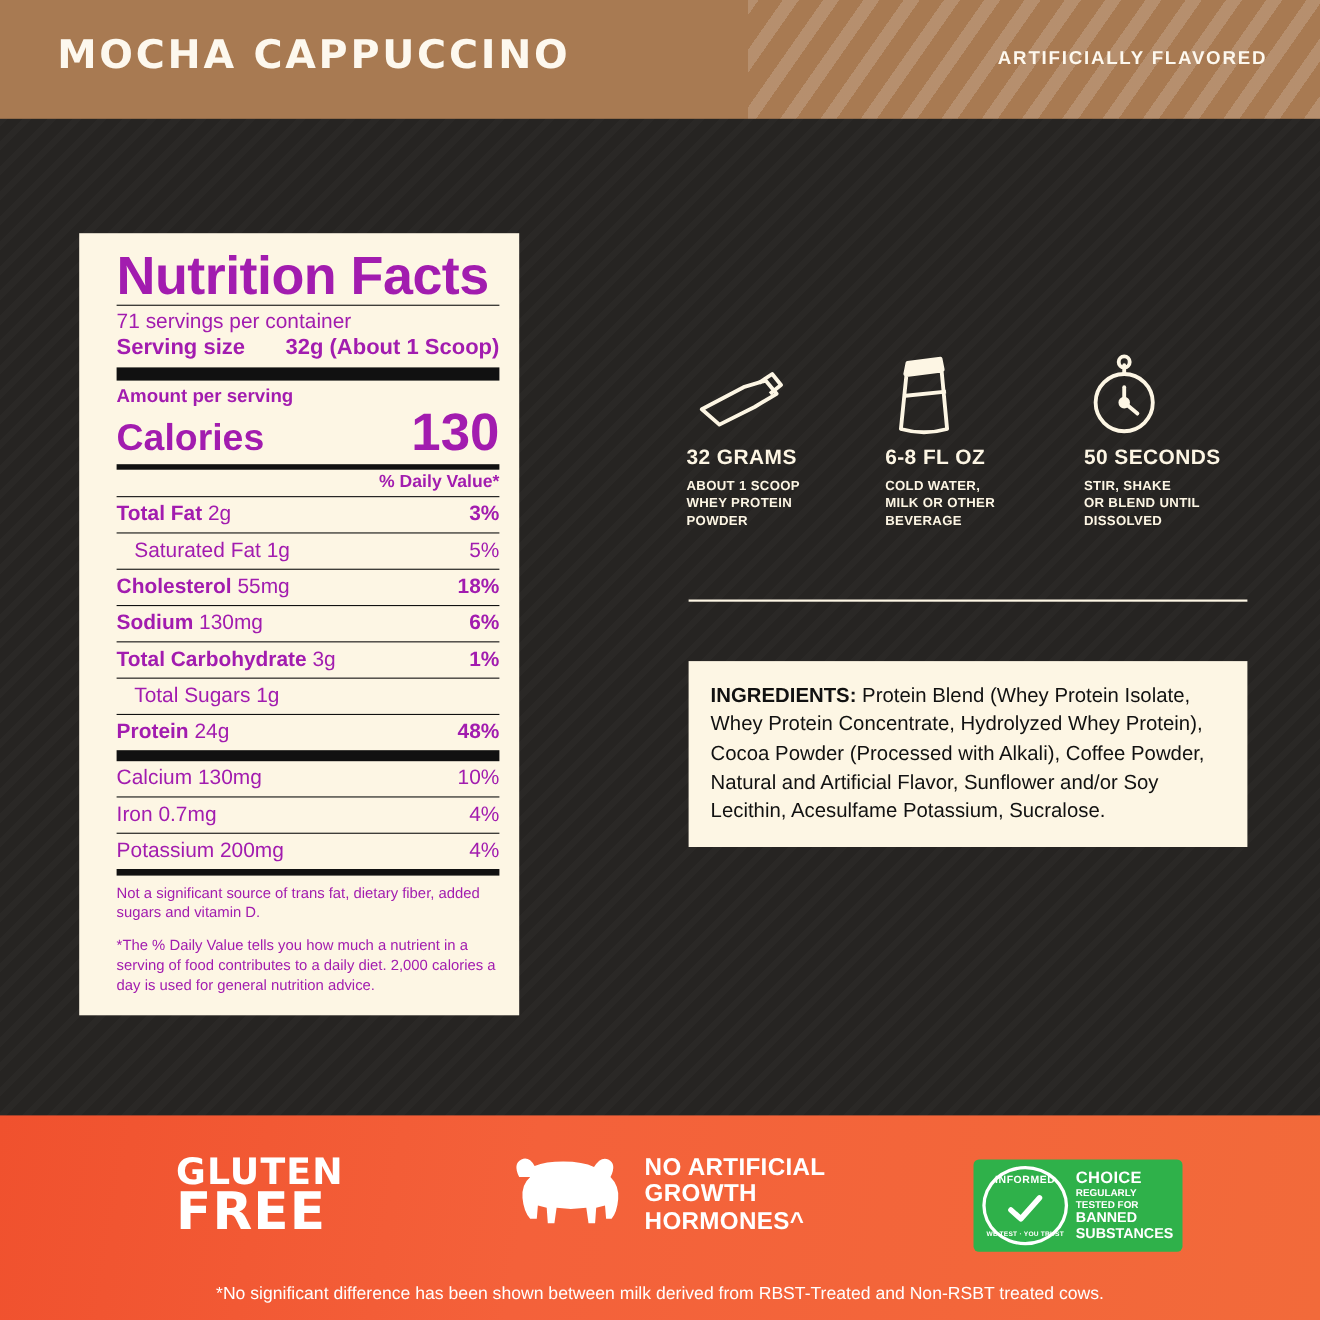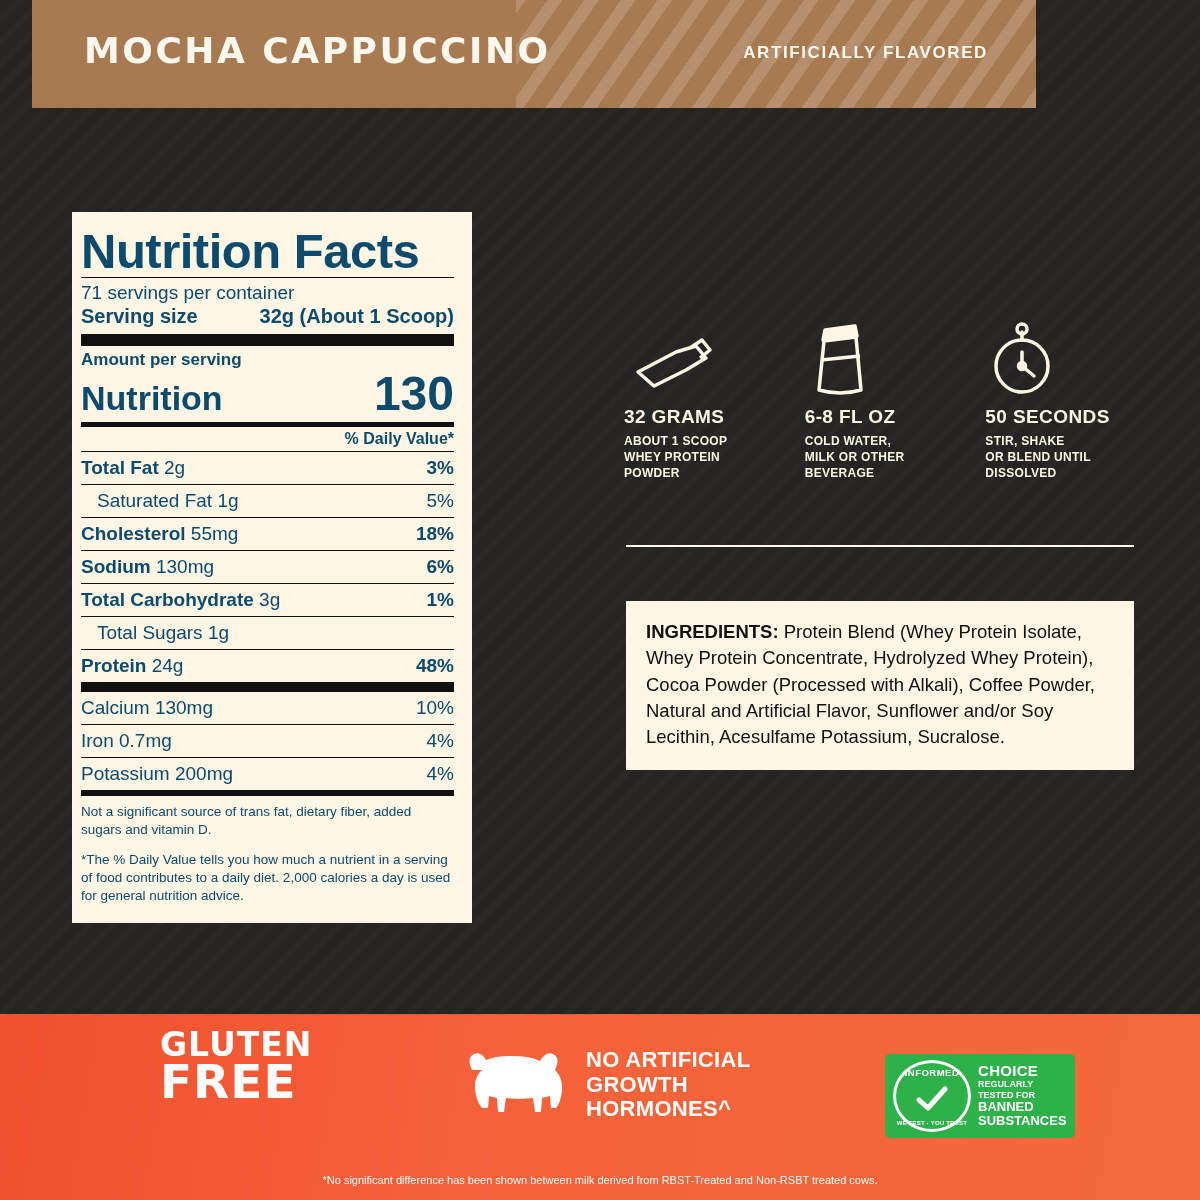--- a/index.html
+++ b/index.html
@@ -20,24 +20,23 @@
       rgba(0,0,0,0) 6px,
       rgba(0,0,0,0) 16px
     );
     overflow: hidden;
   }
 
   
   .header {
     position: absolute;
     top: 0; left: 0;
-    width: 1004px; height: 108px;
+    width: 1200px; height: 108px;
     background: #a87a52;
     overflow: hidden;
-    margin-left: 32px;
   }
   .header-stripes {
     position: absolute;
     right: 0; top: 0;
     width: 520px; height: 108px;
     background-image: repeating-linear-gradient(
       -55deg,
       rgba(255,255,255,0.16) 0px,
       rgba(255,255,255,0.16) 12px,
       rgba(255,255,255,0) 12px,
@@ -61,22 +60,22 @@
     font-weight: bold;
     color: #fdf8ee;
   }
 
   
   .nutrition {
     position: absolute;
     left: 72px; top: 212px;
     width: 400px;
     background: #fdf6e4;
-    padding: 14px 18px 18px 9px;
-    color: #0c4a6e;
+    padding: 14px 18px 18px 34px;
+    color: #a21caf;
   }
   .nf-title {
     font-size: 49px;
     font-weight: bold;
     letter-spacing: -0.5px;
     line-height: 1.05;
     font-family: "Liberation Sans", sans-serif;
   }
   .rule-thin { border-top: 1px solid #111; }
   .rule-med  { border-top: 5px solid #111; }
@@ -164,21 +163,21 @@
 
   
   .footer {
     position: absolute;
     left: 0; bottom: 0;
     width: 1200px; height: 186px;
     background: linear-gradient(100deg, #f0512e 0%, #f4613a 40%, #f26a3a 100%);
     color: #fff;
   }
   .gluten {
-    position: absolute; left: 160px; top: 16px;
+    position: absolute; left: 160px; top: 36px;
     line-height: 0.92; font-family: "DejaVu Sans", sans-serif;
   }
   .gluten .g1 { font-size: 33px; font-weight: bold; letter-spacing: 1px; }
   .gluten .g2 { font-size: 47px; font-weight: bold; letter-spacing: 1px; }
   .hormones {
     position: absolute; left: 460px; top: 30px;
     display: flex; align-items: center; gap: 14px;
   }
   .horm-text {
     font-size: 22px; font-weight: bold; line-height: 1.12;
@@ -209,21 +208,21 @@
     position: absolute; bottom: 3px; left: 0; width: 100%;
     text-align: center; font-size: 6px; font-weight: bold; color: #fff;
     letter-spacing: 0.2px;
   }
   .inf-right { color: #fff; padding-top: 2px; }
   .inf-right .choice { font-size: 15px; font-weight: bold; letter-spacing: 0.3px; }
   .inf-right .lines { font-size: 9px; font-weight: bold; line-height: 1.18; white-space: pre-line; }
   .inf-right .banned { font-size: 13px; font-weight: bold; line-height: 1.05; }
   .footnote {
     position: absolute; bottom: 14px; left: 0; width: 100%;
-    text-align: center; font-size: 11px; color: #fff;
+    text-align: center; font-size: 16px; color: #fff;
   }
 </style>
 </head>
 <body>
 
 <div id="page">
 
   <div class="header">
     <div class="header-stripes"></div>
     <div class="flavor-title">MOCHA CAPPUCCINO</div>
@@ -234,21 +233,21 @@
     <div class="nf-title">Nutrition Facts</div>
     <div class="rule-thin"></div>
     <div class="nf-servings">71 servings per container</div>
     <div class="nf-serving-size">
       <span>Serving size</span>
       <span>32g (About 1 Scoop)</span>
     </div>
     <div class="rule-thick"></div>
     <div class="nf-amount">Amount per serving</div>
     <div class="nf-cal-row">
-      <span class="nf-cal-label">Nutrition</span>
+      <span class="nf-cal-label">Calories</span>
       <span class="nf-cal-value">130</span>
     </div>
     <div class="rule-med"></div>
     <div class="nf-dv-head">% Daily Value*</div>
 
     <div id="nf-rows">
         <div class="nf-row">
           <span class="nm"><b>Total Fat</b> 2g</span>
           <span class="dv">3%</span>
         </div>

